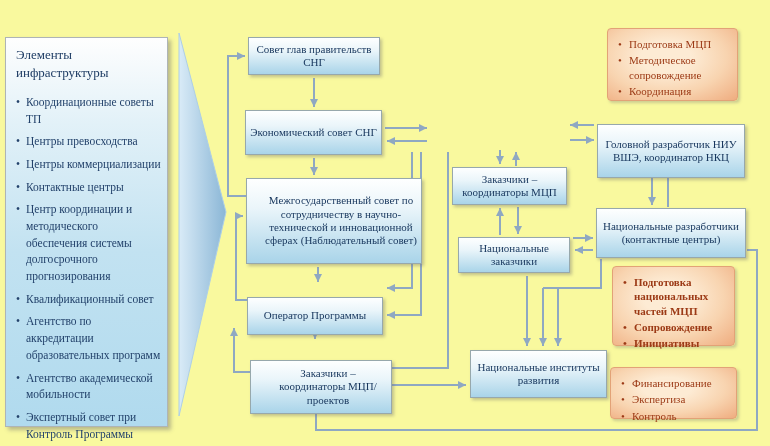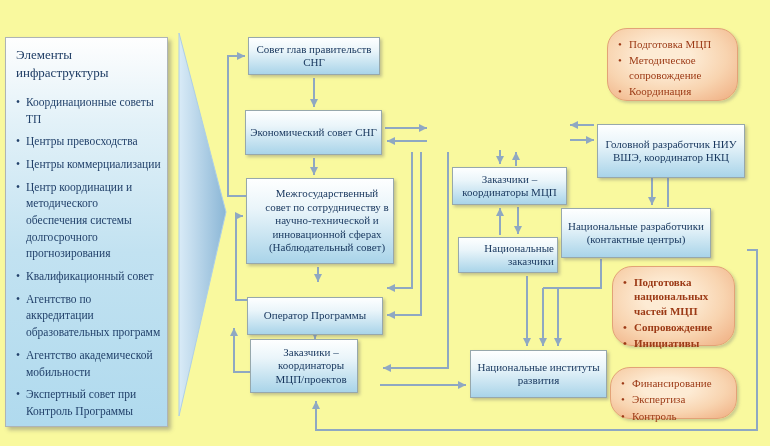--- a/index.html
+++ b/index.html
@@ -27,21 +27,21 @@
   .box{
     position:absolute;box-sizing:border-box;
     display:flex;align-items:center;justify-content:center;text-align:center;
     background:linear-gradient(180deg,#FEFFFF 0%,#EAF5FA 35%,#A9D4E9 100%);
     border:1px solid #97A8AC;
     box-shadow:2px 2px 3px rgba(110,110,110,.4);
     color:#17365D;font-size:11px;line-height:1.22;padding:2px 3px;
   }
   
   .note{
-    position:absolute;box-sizing:border-box;border-radius:20px;
+    position:absolute;box-sizing:border-box;border-radius:4px;
     background:radial-gradient(ellipse at 45% 40%,#FDEBD4 25%,#F8D4B0 60%,#EFAC7F 100%);
     border:1px solid #E2A277;
     box-shadow:2px 2px 3px rgba(120,120,120,.35);
     padding:8px 6px 4px 10px;color:#9C3A16;font-size:11px;line-height:1.32;
   }
   .note .sb-item{font-size:11px;margin-bottom:2px;color:#9C3A16;line-height:1.3;}
   svg{position:absolute;left:0;top:0;pointer-events:none;}
   .lines{z-index:1;}
   .box,.note{z-index:2;}
   .bigarrow{z-index:0;}
@@ -108,20 +108,24 @@
     <div class="sb-item">
         <span class="bullet"></span>
         <span>Центры превосходства</span>
       </div>
     <div class="sb-item">
         <span class="bullet"></span>
         <span>Центры коммерциализации</span>
       </div>
     <div class="sb-item">
         <span class="bullet"></span>
+        <span>Контактные центры</span>
+      </div>
+    <div class="sb-item">
+        <span class="bullet"></span>
         <span>Центр координации и методического обеспечения системы долгосрочного прогнозирования</span>
       </div>
     <div class="sb-item">
         <span class="bullet"></span>
         <span>Квалификационный совет</span>
       </div>
     <div class="sb-item">
         <span class="bullet"></span>
         <span>Агентство по аккредитации образовательных программ</span>
       </div>
@@ -130,28 +134,28 @@
         <span>Агентство академической мобильности</span>
       </div>
     <div class="sb-item">
         <span class="bullet"></span>
         <span>Экспертный совет при Контроль Программы</span>
       </div>
   </aside>
 
   <div class="box" style="left:248px;top:37px;width:132px;height:38px;">Совет глав правительств СНГ</div>
   <div class="box" style="left:245px;top:110px;width:137px;height:45px;">Экономический совет СНГ</div>
-  <div class="box" style="left:246px;top:178px;width:148px;height:86px;padding-left:17px;">Межгосударственный совет по сотрудничеству в научно-технической и инновационной сферах (Наблюдательный совет)</div>
+  <div class="box" style="left:246px;top:178px;width:176px;height:86px;padding-left:17px;">Межгосударственный совет по сотрудничеству в научно-технической и инновационной сферах (Наблюдательный совет)</div>
   <div class="box" style="left:247px;top:285px;width:136px;height:38px;margin-top:12px;">Оператор Программы</div>
-  <div class="box" style="left:250px;top:339px;width:108px;height:54px;padding-left:17px;">Заказчики – координаторы МЦП/проектов</div>
+  <div class="box" style="left:250px;top:360px;width:142px;height:54px;padding-left:17px;">Заказчики – координаторы МЦП/проектов</div>
   <div class="box" style="left:452px;top:167px;width:115px;height:38px;">Заказчики – координаторы МЦП</div>
-  <div class="box" style="left:458px;top:237px;width:100px;height:36px;text-align:right;">Национальные заказчики</div>
+  <div class="box" style="left:458px;top:237px;width:112px;height:36px;">Национальные заказчики</div>
   <div class="box" style="left:470px;top:350px;width:137px;height:48px;">Национальные институты развития</div>
   <div class="box" style="left:597px;top:124px;width:148px;height:54px;">Головной разработчик НИУ ВШЭ, координатор НКЦ</div>
-  <div class="box" style="left:561px;top:208px;width:150px;height:50px;">Национальные разработчики (контактные центры)</div>
+  <div class="box" style="left:596px;top:208px;width:150px;height:50px;">Национальные разработчики (контактные центры)</div>
 
   <div class="note" style="left:607px;top:28px;width:131px;height:73px;">
     <div class="sb-item">
         <span class="bullet"></span>
         <span>Подготовка МЦП</span>
       </div>
     <div class="sb-item">
         <span class="bullet"></span>
         <span>Методическое сопровождение</span>
       </div>

